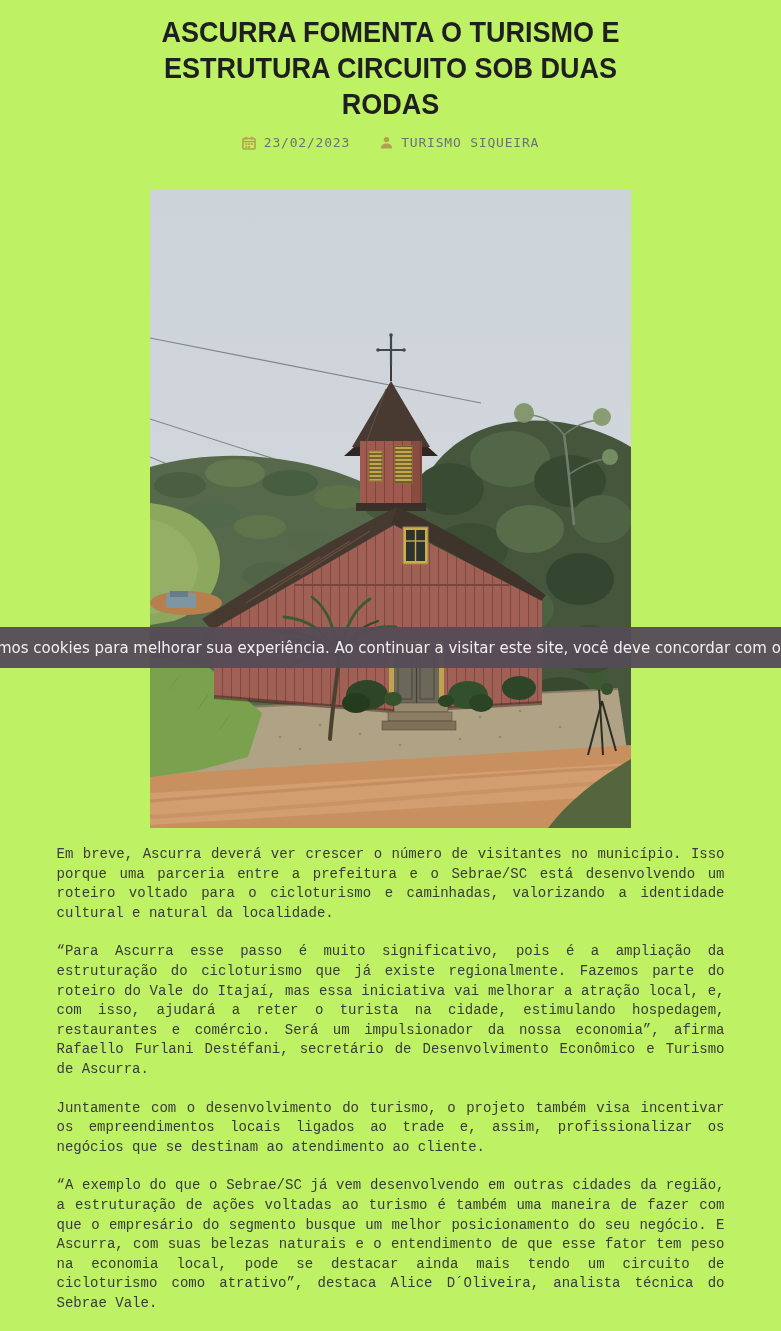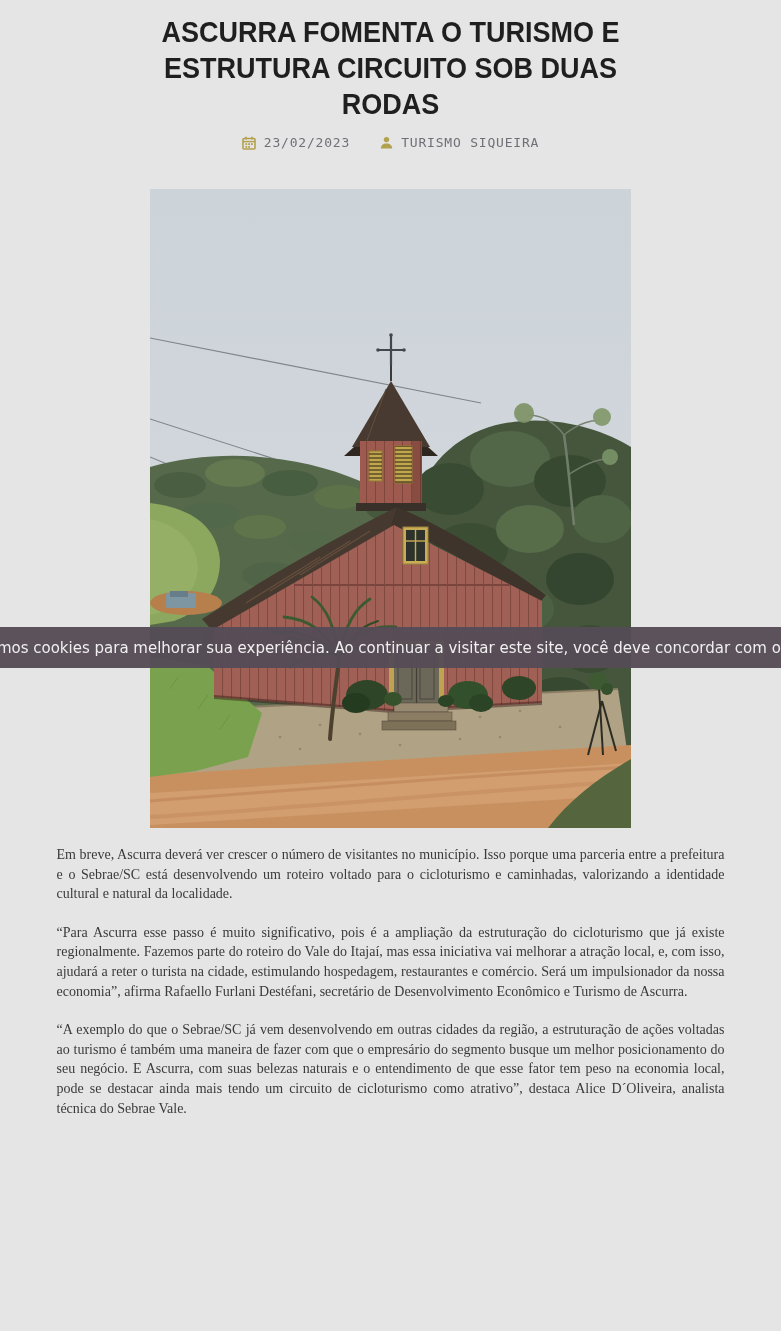--- a/index.html
+++ b/index.html
@@ -1,29 +1,29 @@
 <!DOCTYPE html>
 <html><head>
 <meta charset="utf-8">
 <style>
   html,body{margin:0;padding:0;background:#ffffff;}
-  .page{position:relative;width:781px;height:1331px;margin:0 auto;background:#e5e5e5;overflow:hidden;
+  .page{position:relative;width:781px;height:1331px;margin:0 auto;background:#bef264;overflow:hidden;
         font-family:"Liberation Sans",sans-serif;}
   .title{margin:14px 0 0;text-align:center;font-size:30px;line-height:36px;font-weight:700;
          color:#1f1f1f;transform:scaleX(.9);transform-origin:50% 0;}
   .title span{display:block;}
   .meta{margin-top:13px;display:flex;justify-content:center;align-items:center;gap:30px;
         font-family:"DejaVu Sans Mono","Liberation Mono",monospace;font-size:13px;
         letter-spacing:.8px;color:#6f6f77;}
   .meta-item{display:flex;align-items:center;gap:8px;}
   .meta-item svg{display:block;}
   figure.photo{width:481px;margin:39px auto 0;padding:0;}
   figure.photo svg{display:block;}
   .article-body{width:668px;margin:17px auto 0;
-        font-family:Liberation Serif, serif;
+        font-family:Liberation Mono, monospace;
         font-size:14px;line-height:19.6px;color:#3a3a3a;text-align:justify;}
   .article-body p{margin:0 0 19px;}
   .cookie-banner{position:absolute;top:627px;left:0;width:781px;height:41px;
         background:rgba(85,76,86,.96);display:flex;align-items:center;justify-content:center;
         overflow:hidden;z-index:5;}
   .cookie-banner span{white-space:nowrap;flex:0 0 auto;
         font-family:"DejaVu Sans","Liberation Sans",sans-serif;font-size:15px;color:#f1efef;}
 </style>
 </head>
 <body>
@@ -272,20 +272,21 @@
           <path d="M466 562 L452 512"></path>
       </g>
       <circle cx="448" cy="492" r="9" fill="#3d5a33"></circle>
       <circle cx="457" cy="500" r="6" fill="#34502c"></circle>
     </svg>
   </figure>
 
   <div class="article-body">
     <p>Em breve, Ascurra deverá ver crescer o número de visitantes no município. Isso porque uma parceria entre a prefeitura e o Sebrae/SC está desenvolvendo um roteiro voltado para o cicloturismo e caminhadas, valorizando a identidade cultural e natural da localidade.</p>
     <p>“Para Ascurra esse passo é muito significativo, pois é a ampliação da estruturação do cicloturismo que já existe regionalmente. Fazemos parte do roteiro do Vale do Itajaí, mas essa iniciativa vai melhorar a atração local, e, com isso, ajudará a reter o turista na cidade, estimulando hospedagem, restaurantes e comércio. Será um impulsionador da nossa economia”, afirma Rafaello Furlani Destéfani, secretário de Desenvolvimento Econômico e Turismo de Ascurra.</p>
+    <p>Juntamente com o desenvolvimento do turismo, o projeto também visa incentivar os empreendimentos locais ligados ao trade e, assim, profissionalizar os negócios que se destinam ao atendimento ao cliente.</p>
     <p>“A exemplo do que o Sebrae/SC já vem desenvolvendo em outras cidades da região, a estruturação de ações voltadas ao turismo é também uma maneira de fazer com que o empresário do segmento busque um melhor posicionamento do seu negócio. E Ascurra, com suas belezas naturais e o entendimento de que esse fator tem peso na economia local, pode se destacar ainda mais tendo um circuito de cicloturismo como atrativo”, destaca Alice D´Oliveira, analista técnica do Sebrae Vale.</p>
   </div>
 
   <div class="cookie-banner">
     <span>Usamos cookies para melhorar sua experiência. Ao continuar a visitar este site, você deve concordar com o uso</span>
   </div>
 
 </div>
 
 </body></html>

